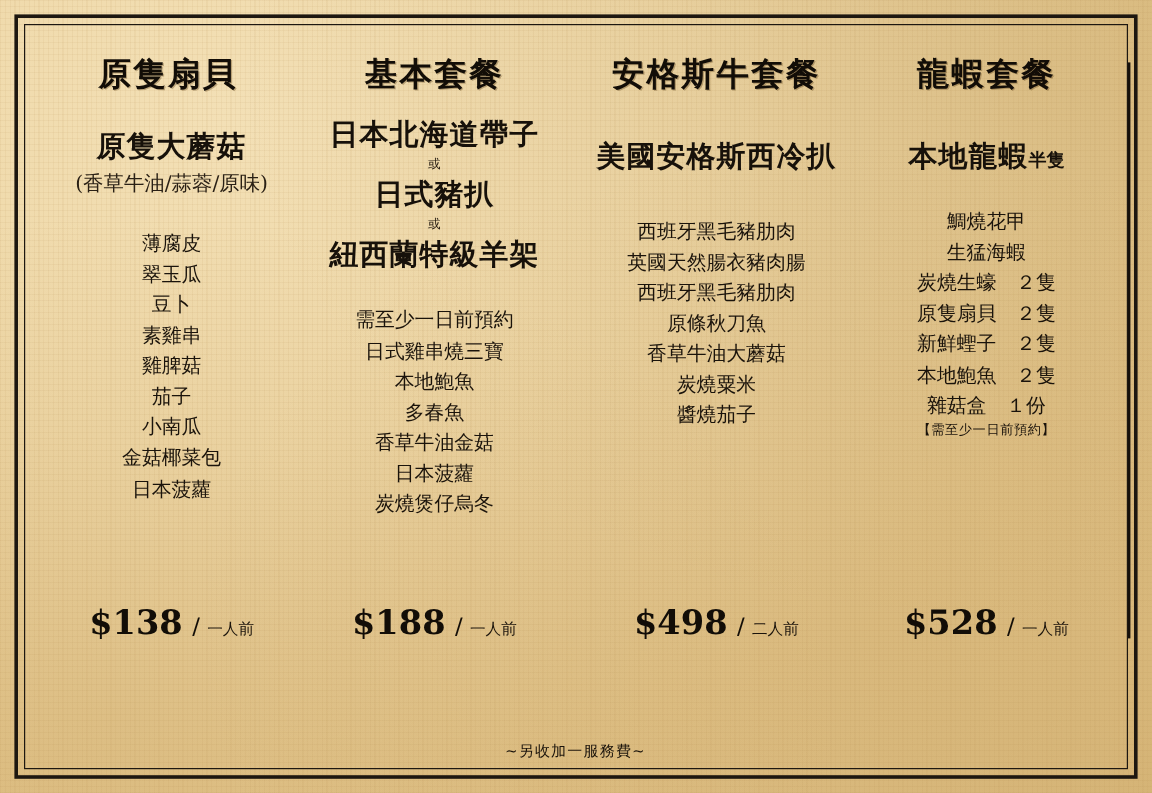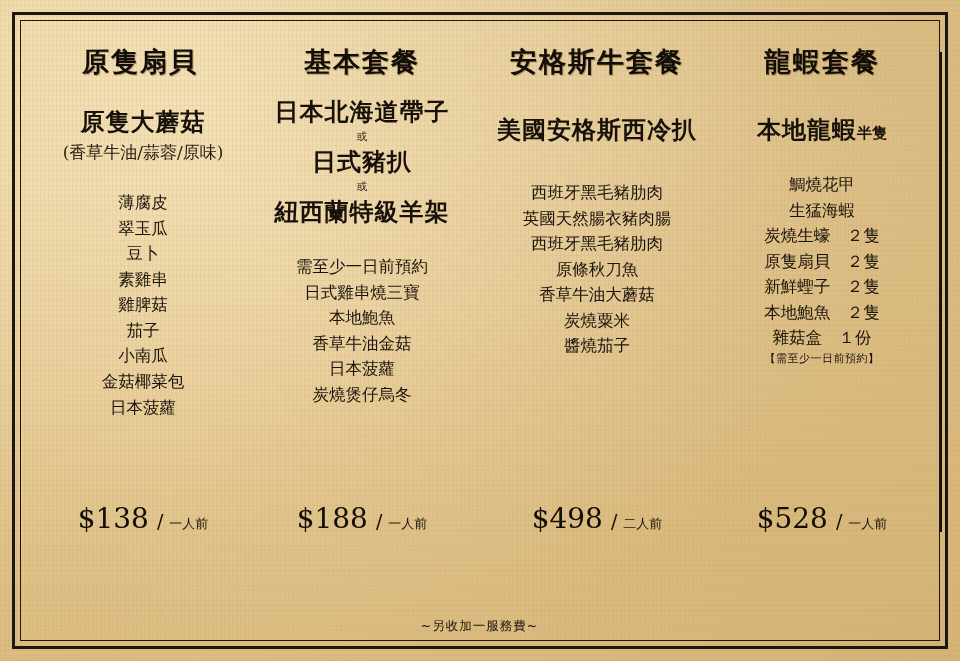--- a/index.html
+++ b/index.html
@@ -119,21 +119,21 @@
     bottom: 92px;
     left: 0;
     right: 0;
     display: flex;
     align-items: baseline;
     justify-content: center;
   }
   .price {
     font-family: "DejaVu Serif", "Liberation Serif", serif;
     font-size: 28px;
-    font-weight: normal;
+    font-weight: bold;
     color: #120d07;
   }
   .price-slash {
     font-size: 19px;
     margin: 0 6px 0 8px;
     color: #120d07;
   }
   .price-unit {
     font-family: "DejaVu Serif", "Liberation Serif", serif;
     font-size: 13px;
@@ -210,20 +210,21 @@
       <div class="headline">日本北海道帶子</div>
       <div class="or-mark">或</div>
       <div class="headline">日式豬扒</div>
       <div class="or-mark">或</div>
       <div class="headline">紐西蘭特級羊架</div>
       <div class="gap-2"></div>
       <div class="list">
         <div class="row">需至少一日前預約</div>
         <div class="row">日式雞串燒三寶</div>
         <div class="row">本地鮑魚</div>
+        <div class="row">多春魚</div>
         <div class="row">香草牛油金菇</div>
         <div class="row">日本菠蘿</div>
         <div class="row">炭燒煲仔烏冬</div>
       </div>
       <div class="price-wrap">
         <span class="price">$188</span>
         <span class="price-slash">/</span>
         <span class="price-unit">一人前</span>
       </div>
     </div>

